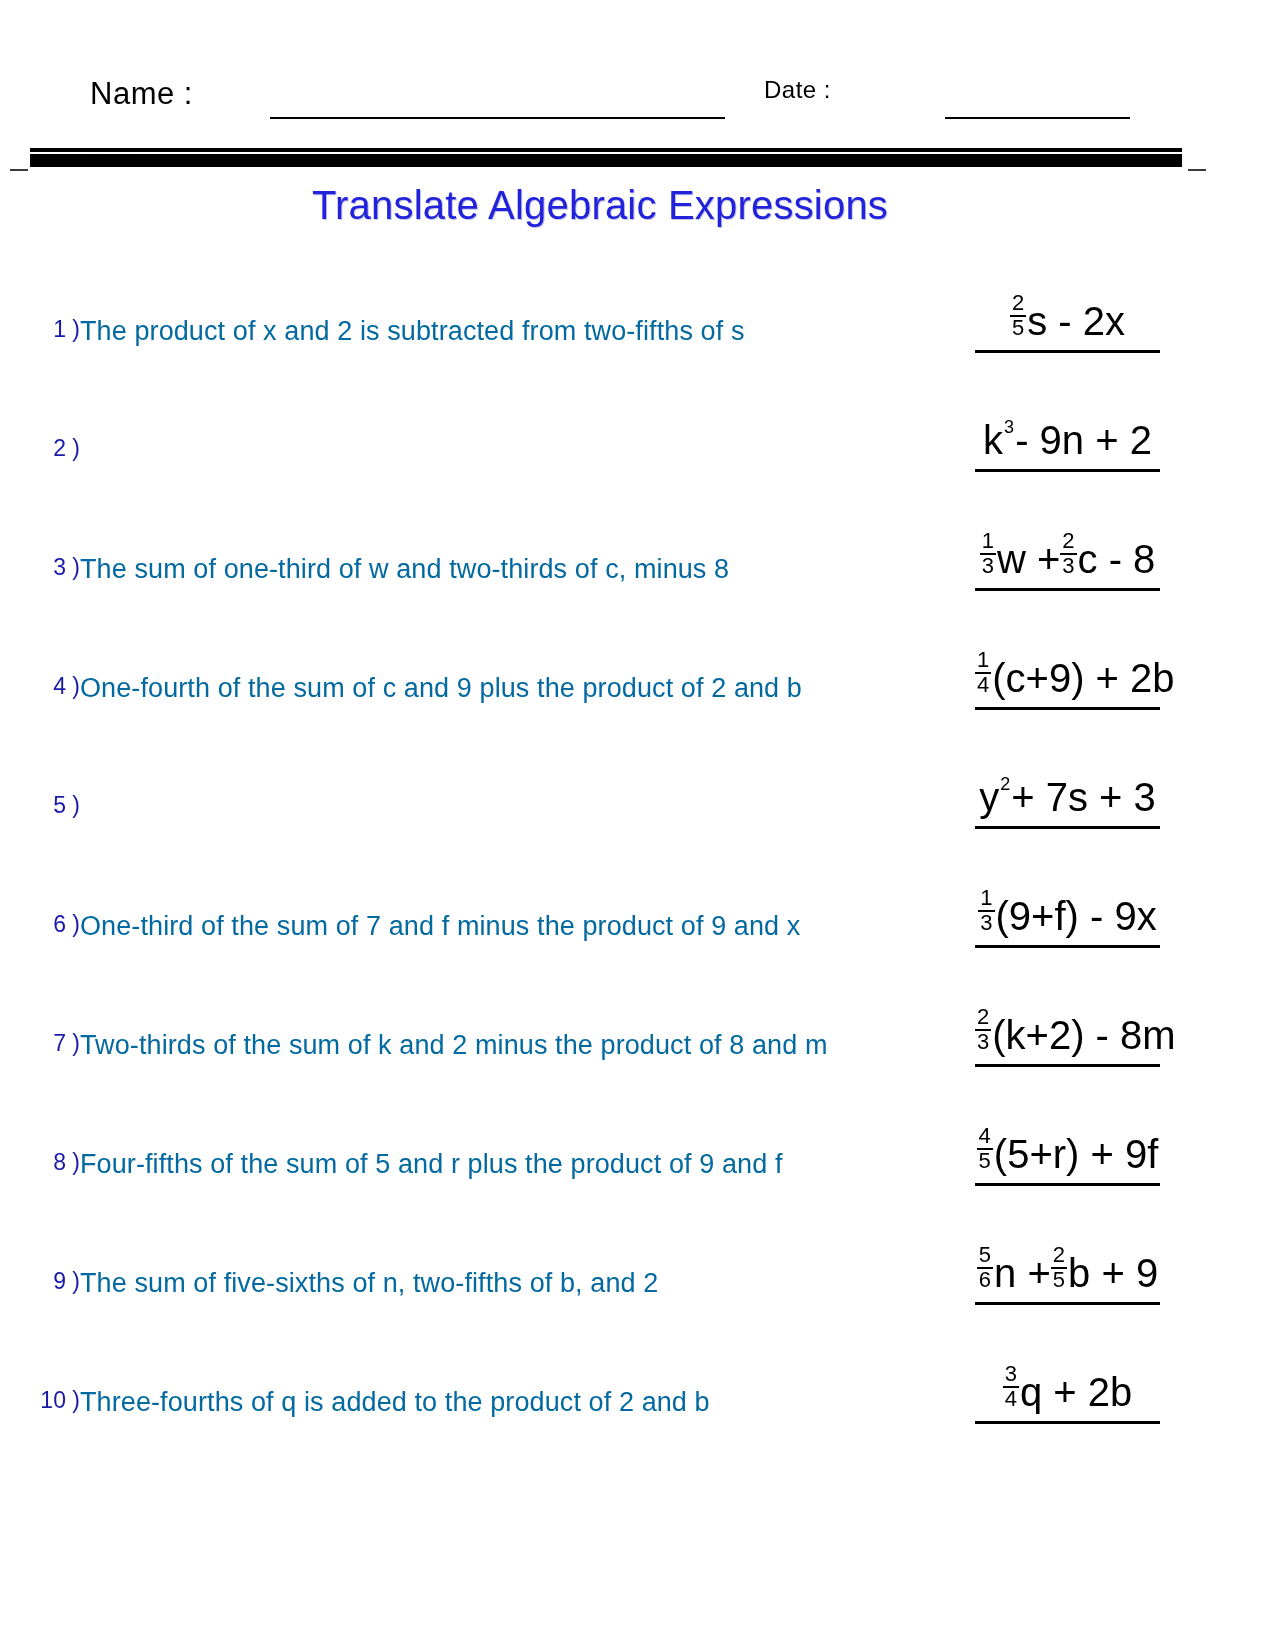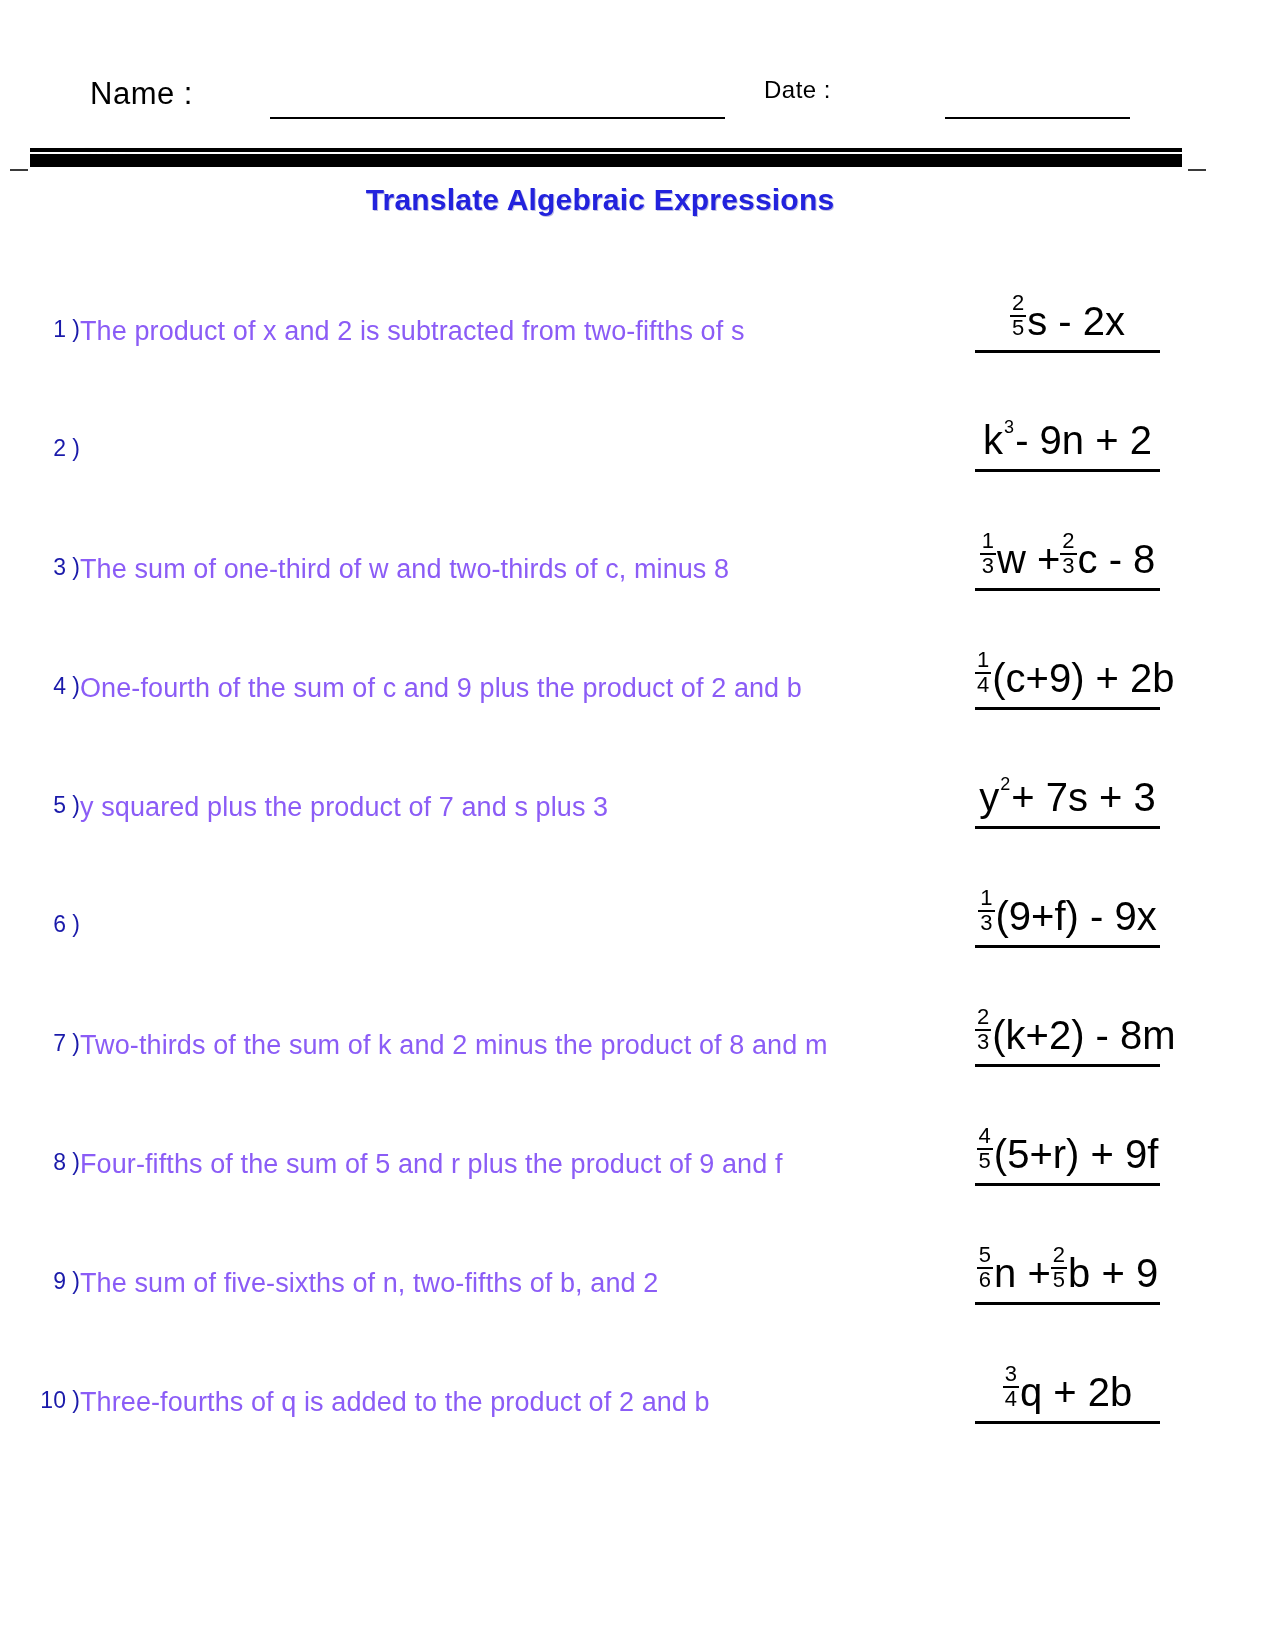--- a/index.html
+++ b/index.html
@@ -92,22 +92,22 @@
     width: 18px; height: 2px;
     background: #3a3a3a;
   }
 
   
   .title {
     position: absolute;
     left: 0; top: 183px;
     width: 1200px;
     text-align: center;
-    font-size: 30px;
-    font-weight: bold;
+    font-size: 40px;
+    font-weight: normal;
     color: #2222dd;
     letter-spacing: .2px;
     text-shadow: 1px 1px 0 rgba(120,120,190,.45);
   }
 
   
   .problems {
     position: absolute;
     left: 0; top: 238px;
     width: 1275px;
@@ -129,21 +129,21 @@
   .qnum-box {
     position: absolute;
     left: 0; top: 0;
     width: 80px; height: 100%;
   }
   .qtext {
     position: absolute;
     left: 80px;
     bottom: 10px;
     font-size: 27px;
-    color: #8b5cf6;
+    color: #0369a1;
     white-space: nowrap;
     letter-spacing: .1px;
   }
 
   
   .ans {
     position: absolute;
     left: 975px;
     bottom: 4px;
     width: 185px;
@@ -241,28 +241,28 @@
       <div class="qnum">4 )</div>
     </div>
     <div class="qtext">One-fourth of the sum of c and 9 plus the product of 2 and b</div>
     <div class="ans"><span class="ans-inner"><span class="frac"><span class="num">1</span><span class="den">4</span></span><span class="expr">(c+9) + 2b</span></span></div>
   </div>
 
   <div class="row">
     <div class="qnum-box">
       <div class="qnum">5 )</div>
     </div>
-    <div class="qtext">y squared plus the product of 7 and s plus 3</div>
     <div class="ans"><span class="ans-inner"><span class="expr">y</span><sup class="exp">2</sup><span class="expr"> + 7s + 3</span></span></div>
   </div>
 
   <div class="row">
     <div class="qnum-box">
       <div class="qnum">6 )</div>
     </div>
+    <div class="qtext">One-third of the sum of 7 and f minus the product of 9 and x</div>
     <div class="ans"><span class="ans-inner"><span class="frac"><span class="num">1</span><span class="den">3</span></span><span class="expr">(9+f) - 9x</span></span></div>
   </div>
 
   <div class="row">
     <div class="qnum-box">
       <div class="qnum">7 )</div>
     </div>
     <div class="qtext">Two-thirds of the sum of k and 2 minus the product of 8 and m</div>
     <div class="ans"><span class="ans-inner"><span class="frac"><span class="num">2</span><span class="den">3</span></span><span class="expr">(k+2) - 8m</span></span></div>
   </div>

